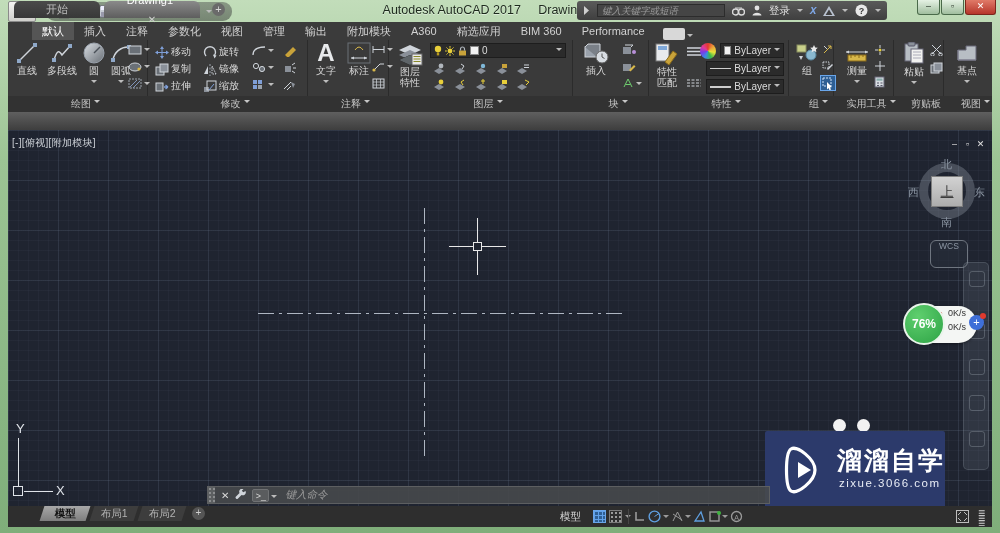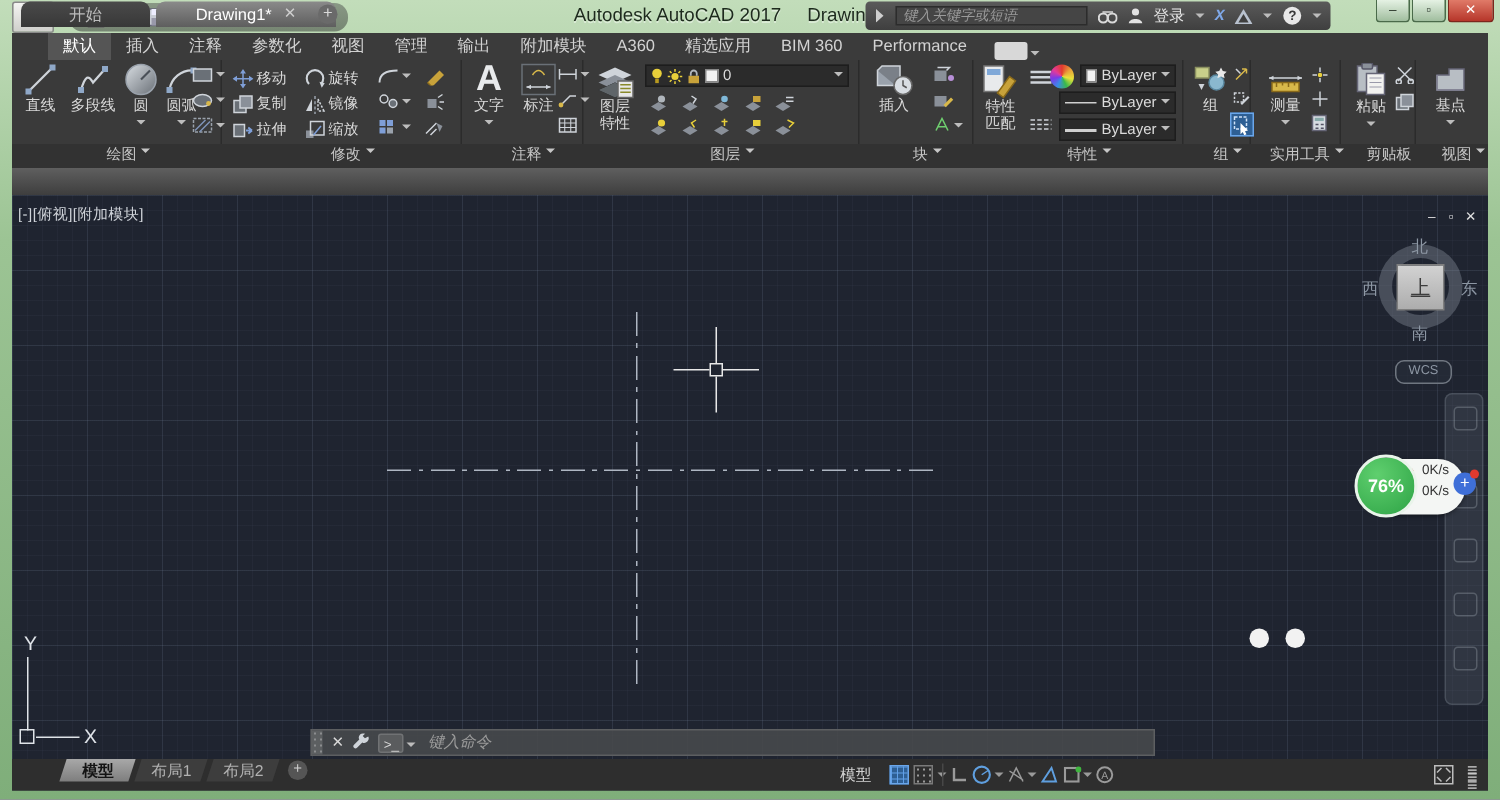--- a/index.html
+++ b/index.html
@@ -57,21 +57,21 @@
   .ddfield .grow { flex:1; }
   .sq-w { width:9px; height:9px; background:#f2f2f2; border:1px solid #888; }
   .lw-line { width:26px; height:2px; background:#cfcfcf; }
 
   
   .ftabbar { left:8px; top:112px; width:984px; height:18px;
     background:linear-gradient(180deg,#5f5f5f,#3e3e3e); }
   .ftab { position:absolute; top:1px; height:17px; border-radius:6px 6px 0 0; font-size:11px;
     display:flex; align-items:center; justify-content:center; gap:8px; }
   .ftab.start { left:14px; width:86px; background:linear-gradient(180deg,#4a4a4a,#383838); color:#bcbcbc; }
-  .ftab.doc { left:104px; width:120px; background:linear-gradient(180deg,#8a8a8a,#5e5e5e); color:#ffffff; }
+  .ftab.doc { left:104px; width:96px; background:linear-gradient(180deg,#8a8a8a,#5e5e5e); color:#ffffff;flex-direction:column; }
   .ftab-x { color:#cfcfcf; font-size:10px; }
   .ftab-plus { position:absolute; left:212px; top:3px; width:13px; height:13px; border-radius:50%;
     background:#6a6a6a; color:#d9d9d9; font-size:11px; line-height:12px; text-align:center; }
 
   
   .canvas { left:8px; top:130px; width:984px; height:397px; background:#1f2430;
     background-image:
       linear-gradient(rgba(150,170,200,.10) 1px, transparent 1px),
       linear-gradient(90deg, rgba(150,170,200,.10) 1px, transparent 1px),
       linear-gradient(rgba(150,170,200,.045) 1px, transparent 1px),
@@ -91,21 +91,21 @@
   .ch-v { left:477px; top:218px; width:1px; height:57px; background:#e8e8e8; }
   .pickbox { left:473px; top:242px; width:9px; height:9px; border:1px solid #e8e8e8; background:#1f2430; }
 
   
   .vc-ring { left:919px; top:163px; width:56px; height:56px; border-radius:50%;
     border:9px solid rgba(150,158,168,.35); }
   .vc-face { left:931px; top:176px; width:32px; height:31px; background:linear-gradient(180deg,#d2d2d2,#adadad);
     border:1px solid #7e7e7e; color:#3c3c3c; font-size:13px; display:flex; align-items:center;
     justify-content:center; text-decoration:underline; }
   .vc-lab { position:absolute; color:#8d97a4; font-size:11px; }
-  .wcs-pill { left:930px; top:240px; width:38px; height:16px; border:1px solid #6f7680; border-radius:6px;
+  .wcs-pill { left:930px; top:240px; width:38px; height:28px; border:1px solid #6f7680; border-radius:6px;
     color:#8d97a4; font-size:8.5px; text-align:center; line-height:11px; background:rgba(40,46,58,.6); }
 
   
   .navbar { left:963px; top:262px; width:26px; height:208px; border-radius:5px;
     background:rgba(120,130,140,.20); border:1px solid rgba(160,170,180,.22); }
   .nb-ic { position:absolute; left:5px; width:16px; height:16px; border:1px solid rgba(200,210,220,.25);
     border-radius:3px; }
 
   
   .spd-pill { left:905px; top:306px; width:72px; height:37px; background:#f4f6f4; border-radius:19px;
@@ -764,20 +764,28 @@
   <div class="spd-arrow-up abs">↑</div>
   <div class="spd-row" style="top:308px">0K/s</div>
   <div class="spd-arrow-dn abs">↓</div>
   <div class="spd-row" style="top:322px">0K/s</div>
   <div class="abs spd-circle">76%</div>
   <div class="abs spd-plus">+</div>
   <div class="abs spd-dot"></div>
 
   <div class="abs wm-dot" style="left:833px"></div>
   <div class="abs wm-dot" style="left:857px"></div>
+  <div class="abs wm-box">
+    <svg class="wm-play" viewBox="0 0 44 50">
+      <path d="M10 4 C4 8 4 42 10 46 C16 50 34 36 34 25 C34 14 16 0 10 4 z" fill="none" stroke="#ffffff" stroke-width="3.2"></path>
+      <path d="M17 17 L30 25 L17 33 z" fill="#ffffff"></path>
+      </svg>
+    <div class="wm-title">溜溜自学</div>
+    <div class="wm-url">zixue.3066.com</div>
+  </div>
 
   <div class="abs ucs-lab" style="left:16px;top:421px">Y</div>
   <div class="abs ucs-line" style="left:18px;top:438px;width:1px;height:49px"></div>
   <div class="abs ucs-box"></div>
   <div class="abs ucs-line" style="left:24px;top:491px;width:29px;height:1px"></div>
   <div class="abs ucs-lab" style="left:56px;top:483px">X</div>
 
   <div class="abs cmd">
     <div class="cmd-grip"></div>
     <div class="cmd-x">✕</div>

